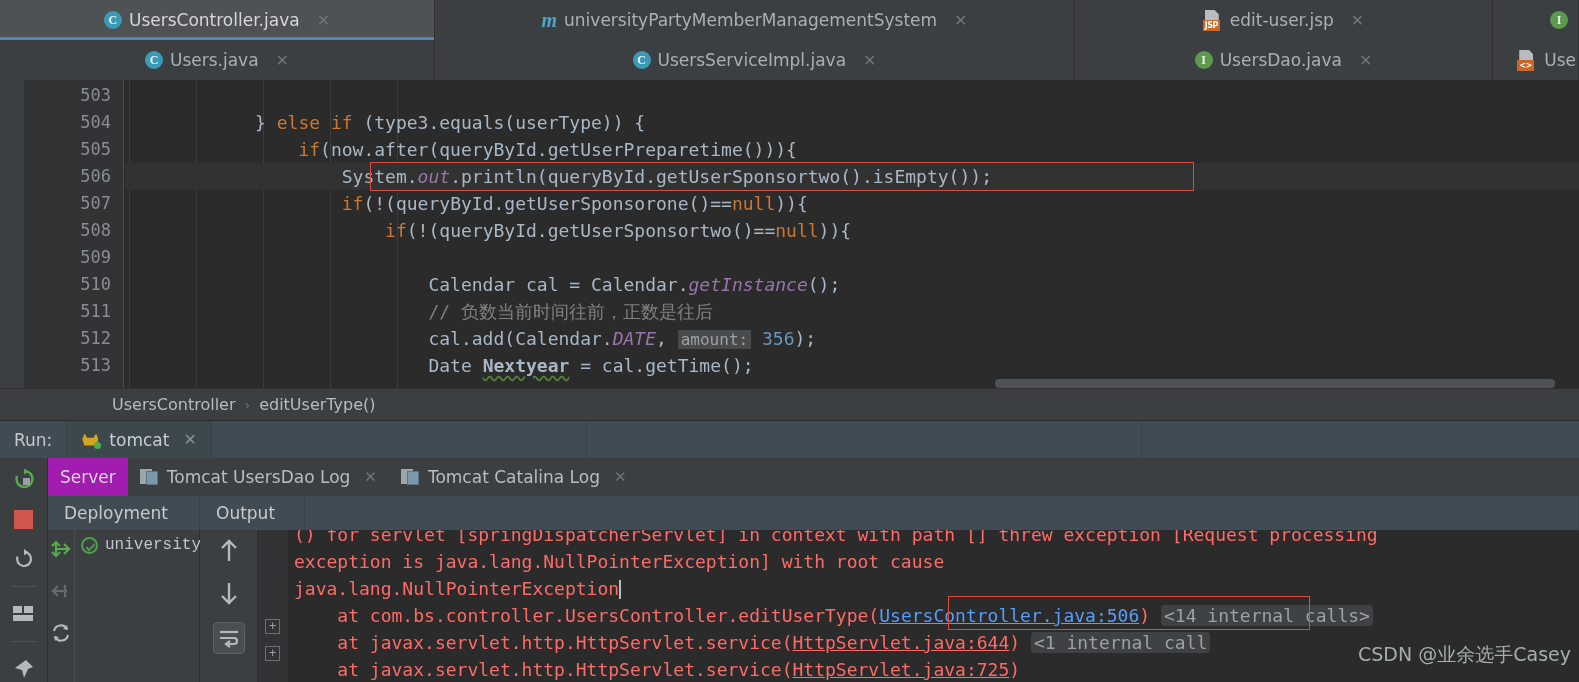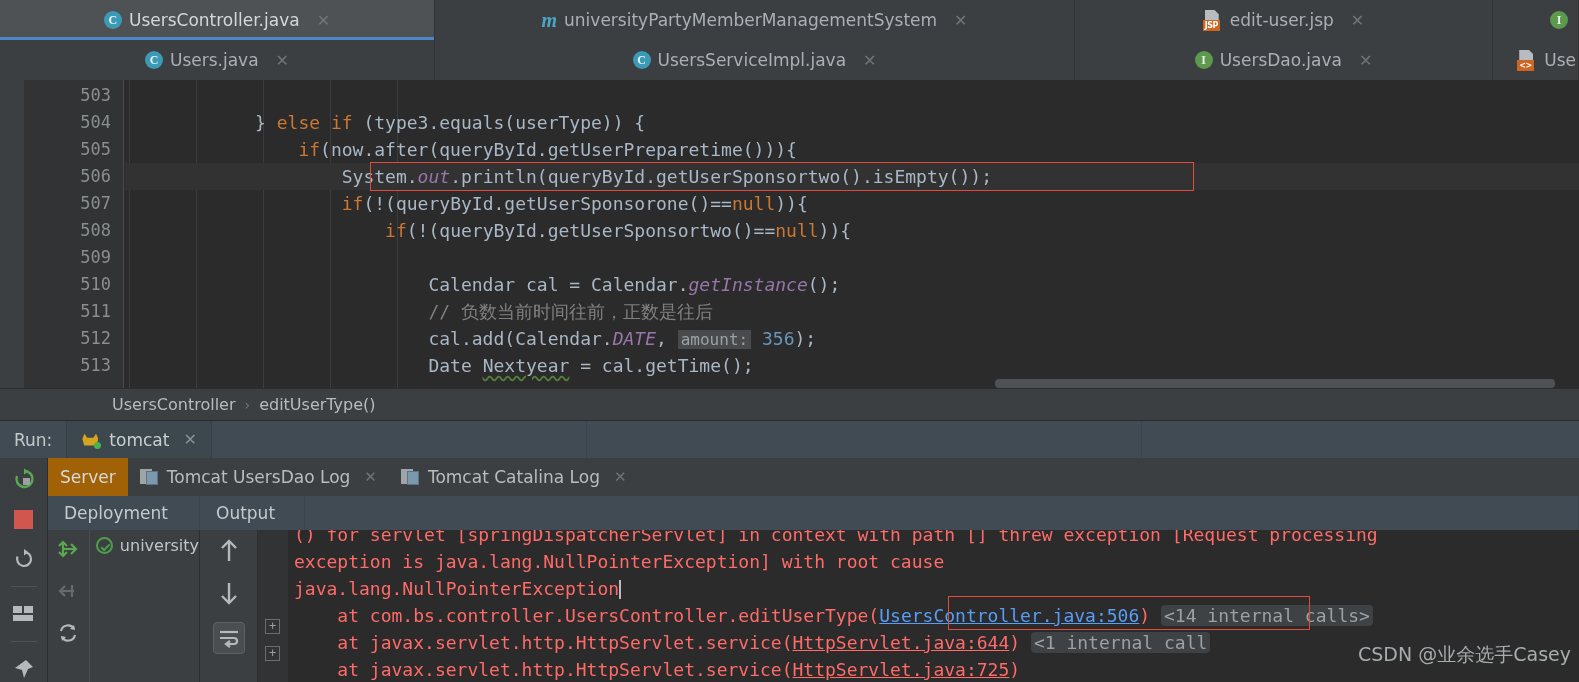--- a/index.html
+++ b/index.html
@@ -90,21 +90,21 @@
   .num { color: #6897bb; }
   .stat { color: #9876aa; font-style: italic; }
   .cmt { color: #808080; }
   .under { text-decoration: underline; text-decoration-color: #a9b7c6; }
   .hint {
     background: #484a4c; color: #9ca0a3; border-radius: 0;
     padding: 0 3px; font-size: 16px;
   }
   .squiggle {
     text-decoration: underline; text-decoration-style: wavy;
-    text-decoration-color: #55803a; text-underline-offset: 3px;
+    text-decoration-color: #55803a; text-underline-offset: 3px; font-weight: bold;
   }
   .redbox {
     position: absolute; border: 1px solid #e24b3c; pointer-events: none;
   }
   .hscroll {
     position: absolute; left: 101px; bottom: 0; height: 9px;
     background: #4f5254; border-radius: 4px;
   }
 
   
@@ -151,21 +151,21 @@
   }
   .ltbtn { width: 26px; height: 26px; display: flex; align-items: center; justify-content: center; }
   .hsep { width: 26px; height: 1px; background: #4f5254; }
 
   .panelbody { flex: 1; display: flex; flex-direction: column; min-width: 0; }
   .logtabs { height: 38px; display: flex; align-items: stretch; background: #3c3f41; }
   .logtab {
     display: flex; align-items: center; gap: 8px; padding: 0 12px;
     font-size: 17px; color: #b8bdc0;
   }
-  .logtab.sel { background: #a16207; color: #d7d9da; }
+  .logtab.sel { background: #a21caf; color: #d7d9da; }
   .logtab .close { color: #6e7679; font-size: 15px; margin-left: 6px; }
   .srv-ico { position: relative; width: 19px; height: 18px; }
   .srv-ico .b1 { position: absolute; left: 0; top: 1px; width: 12px; height: 15px; background: #9fa4a7; }
   .srv-ico .b2 { position: absolute; left: 6px; top: 3px; width: 12px; height: 14px; background: #7a99ad; border: 1px solid #5a7486; }
 
   .subtabs { height: 34px; display: flex; background: #414b54; }
   .subtab {
     display: flex; align-items: center; padding: 0 16px;
     font-size: 17px; color: #c5cacd; border-right: 1px solid #394450;
   }
@@ -174,21 +174,21 @@
   .content { flex: 1; display: flex; min-height: 0; }
   .deploy {
     width: 152px; background: #3c3f41; display: flex;
     border-right: 1px solid #2e2e2e;
   }
   .deploy .dtools {
     width: 42px; display: flex; flex-direction: column; align-items: center;
     padding-top: 6px; gap: 16px; border-right: 1px solid #4a4d4f;
   }
   .deploy .dlist { flex: 1; padding-top: 6px; }
-  .deployitem { display: flex; align-items: center; gap: 7px; font-size: 16px; color: #c0c5c8; padding-left: 6px; }
+  .deployitem { display: flex; align-items: center; gap: 7px; font-size: 16px; color: #c0c5c8; padding-left: 6px; font-family: Liberation Mono, monospace; }
   .chk-ico {
     width: 17px; height: 17px; border-radius: 50%;
     border: 2px solid #4f9e4b; position: relative;
   }
   .chk-ico::after {
     content: ""; position: absolute; left: 3px; top: 5px;
     width: 7px; height: 3px; border-left: 2px solid #4f9e4b; border-bottom: 2px solid #4f9e4b;
     transform: rotate(-45deg);
   }
 

